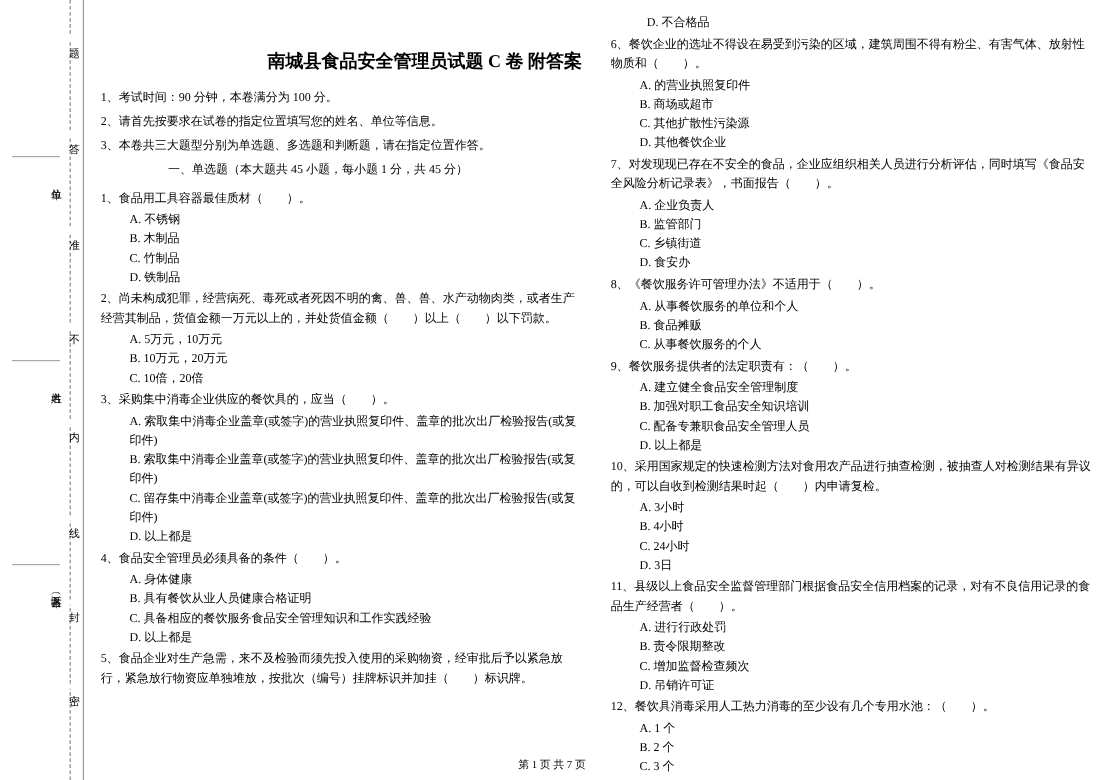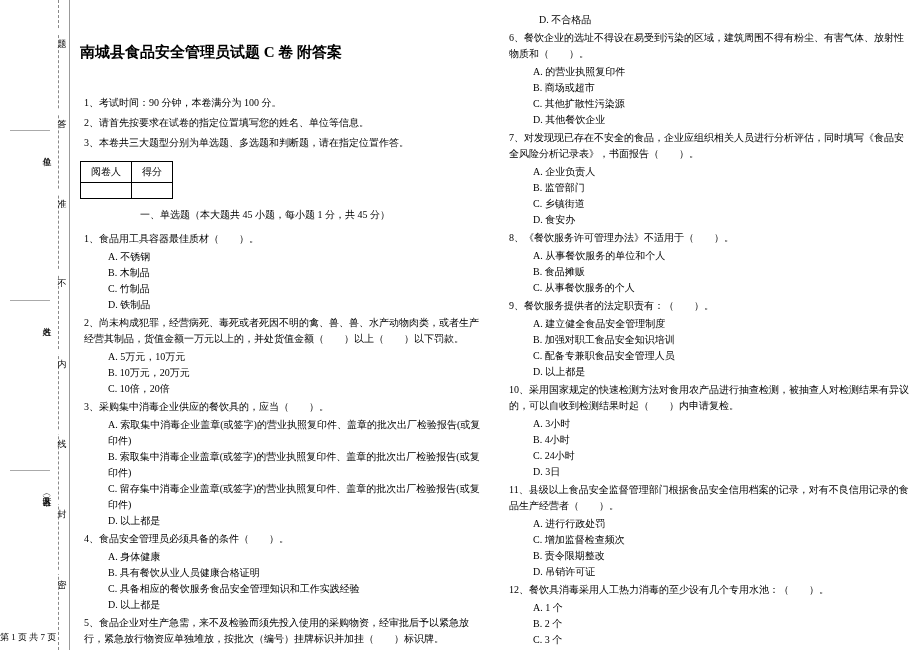--- a/index.html
+++ b/index.html
@@ -54,24 +54,24 @@
       width: 830px;
       display: flex;
       gap: 20px;
     }
     .col {
       flex: 1;
       font-size: 10px;
       line-height: 1.6;
     }
     .title {
-      text-align: left;
+      text-align: right;
       font-size: 15px;
       font-weight: bold;
-      margin: 30px 0 31px;
+      margin: 30px 0 10px;
     }
     .notice-head {
       font-weight: bold;
       font-size: 11px;
       margin-bottom: 6px;
     }
     .notice-item {
       margin: 4px 0;
       padding-left: 4px;
     }
@@ -93,21 +93,21 @@
     .question {
       margin: 2px 0 2px 4px;
     }
     .option {
       margin-left: 28px;
     }
     .footer {
       position: absolute;
       bottom: 6px;
       width: 100%;
-      text-align: left;
+      text-align: center;
       font-size: 9px;
     }
   </style>
 </head>
 <body>
 
 <div class="binding-edge">
   <div class="binding-label" style="top:490px">市（区县）</div>
   <div class="binding-line" style="top:470px"></div>
   <div class="binding-label" style="top:320px">姓名</div>
@@ -126,32 +126,20 @@
 <span class="vert-text" style="top:110px">答</span>
 <span class="vert-text" style="top:30px">题</span>
 
 <div class="content">
   <div class="col">
     <div class="title">南城县食品安全管理员试题 C 卷 附答案</div>
     <div class="notice-item">1、考试时间：90 分钟，本卷满分为 100 分。</div>
     <div class="notice-item">2、请首先按要求在试卷的指定位置填写您的姓名、单位等信息。</div>
     <div class="notice-item">3、本卷共三大题型分别为单选题、多选题和判断题，请在指定位置作答。</div>
 
-    <table class="score-table">
-      <tbody>
-          <tr>
-        <td>阅卷人</td>
-        <td>得分</td>
-      </tr>
-      <tr>
-            <td></td>
-            <td></td>
-          </tr>
-    </tbody>
-      </table>
 
     <div class="section-title">一、单选题（本大题共 45 小题，每小题 1 分，共 45 分）</div>
 
     <div id="left-q">
         <div class="question">1、食品用工具容器最佳质材（　　）。</div>
         <div class="option">A. 不锈钢</div>
         <div class="option">B. 木制品</div>
         <div class="option">C. 竹制品</div>
         <div class="option">D. 铁制品</div>
         <div class="question">2、尚未构成犯罪，经营病死、毒死或者死因不明的禽、兽、兽、水产动物肉类，或者生产经营其制品，货值金额一万元以上的，并处货值金额（　　）以上（　　）以下罚款。</div>
@@ -194,22 +182,22 @@
         <div class="option">B. 加强对职工食品安全知识培训</div>
         <div class="option">C. 配备专兼职食品安全管理人员</div>
         <div class="option">D. 以上都是</div>
         <div class="question">10、采用国家规定的快速检测方法对食用农产品进行抽查检测，被抽查人对检测结果有异议的，可以自收到检测结果时起（　　）内申请复检。</div>
         <div class="option">A. 3小时</div>
         <div class="option">B. 4小时</div>
         <div class="option">C. 24小时</div>
         <div class="option">D. 3日</div>
         <div class="question">11、县级以上食品安全监督管理部门根据食品安全信用档案的记录，对有不良信用记录的食品生产经营者（　　）。</div>
         <div class="option">A. 进行行政处罚</div>
+        <div class="option">B. 责令限期整改</div>
         <div class="option">C. 增加监督检查频次</div>
-        <div class="option">B. 责令限期整改</div>
         <div class="option">D. 吊销许可证</div>
         <div class="question">12、餐饮具消毒采用人工热力消毒的至少设有几个专用水池：（　　）。</div>
         <div class="option">A. 1 个</div>
         <div class="option">B. 2 个</div>
         <div class="option">C. 3 个</div>
       </div>
   </div>
 </div>
 
 <div class="footer">第 1 页 共 7 页</div>

